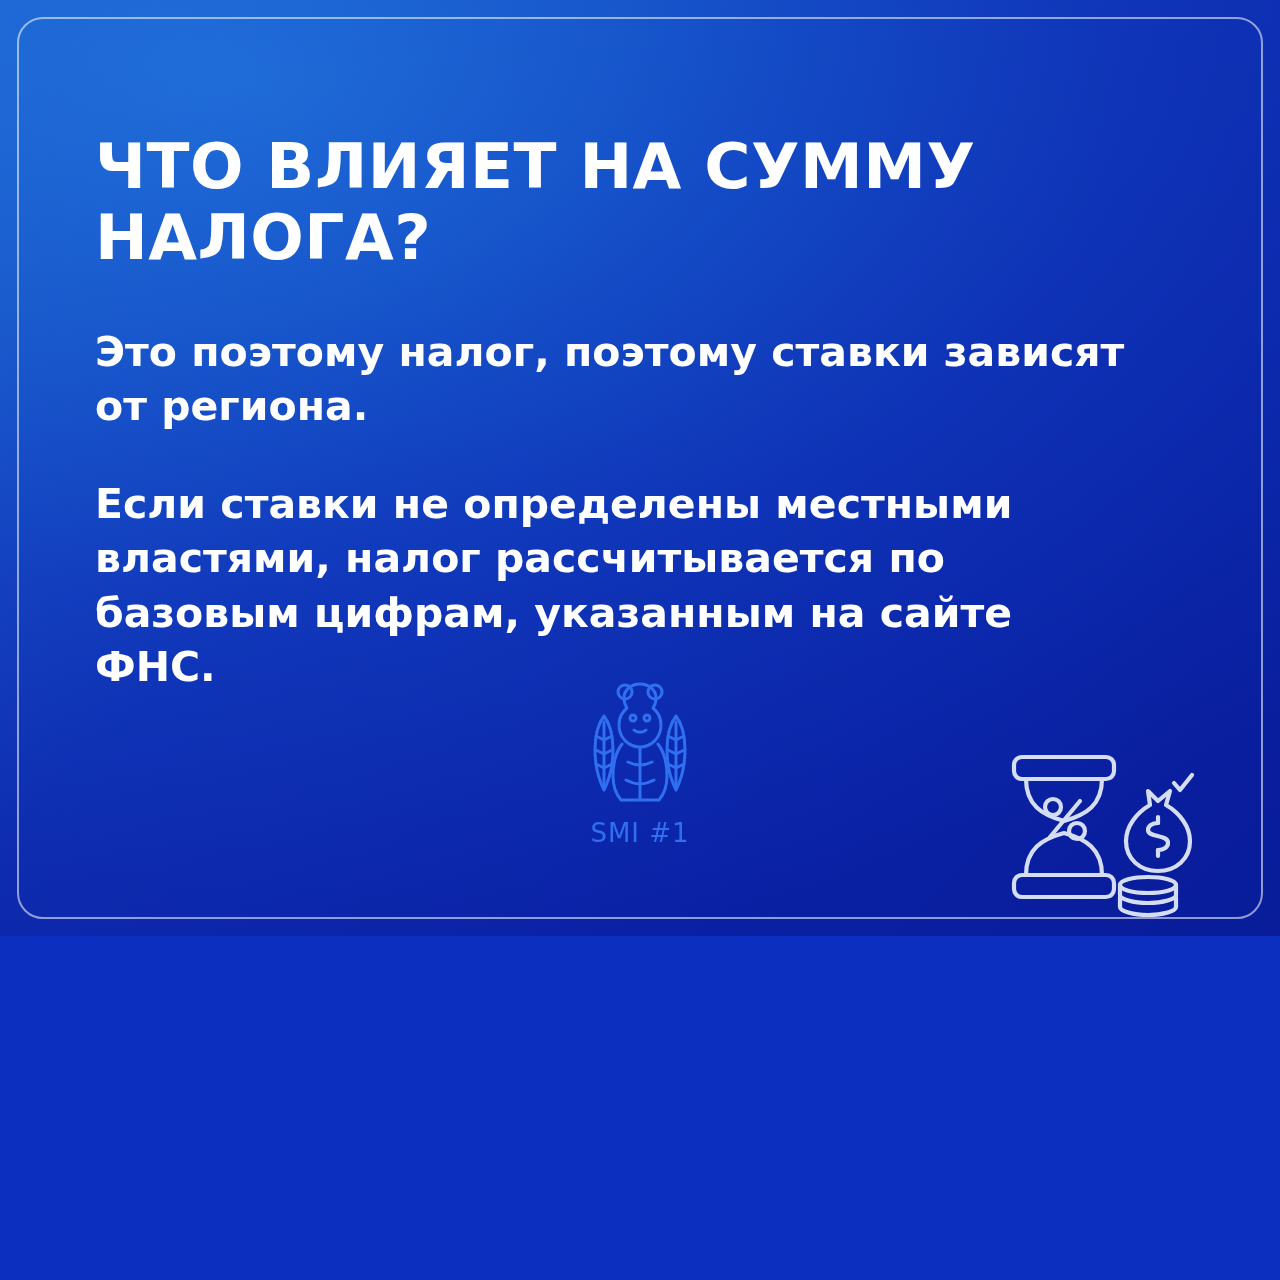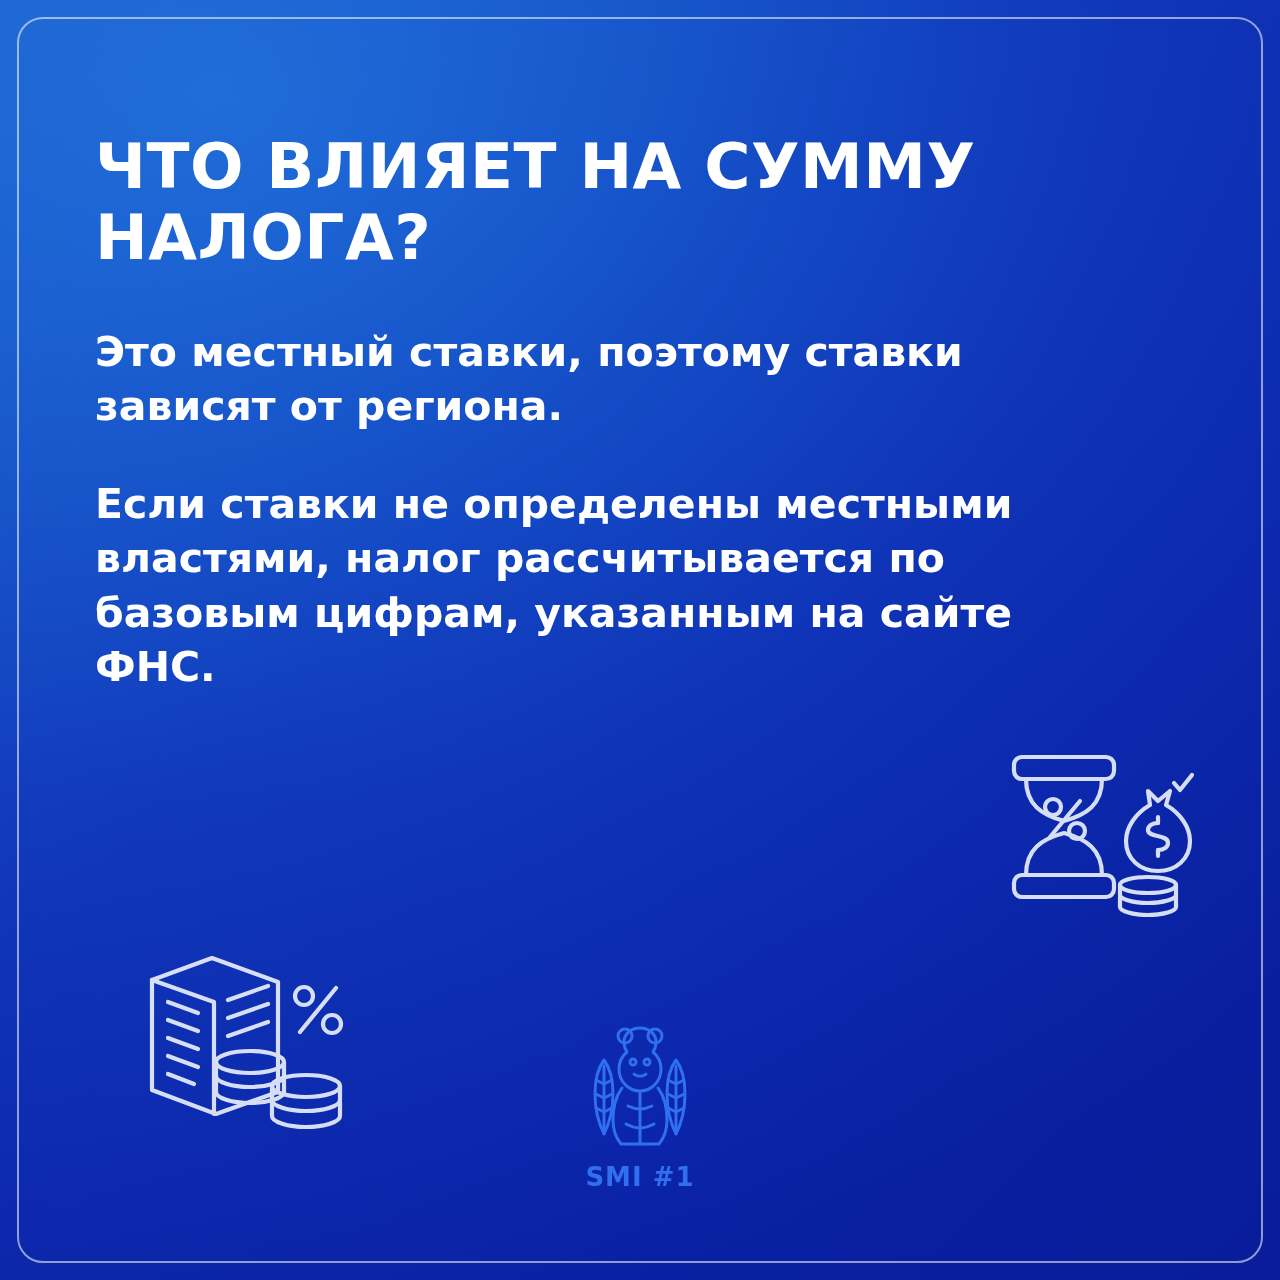--- a/index.html
+++ b/index.html
@@ -10,21 +10,21 @@
   body {
     width: 1280px;
     height: 1280px;
     overflow: hidden;
     font-family: "DejaVu Sans", "Liberation Sans", sans-serif;
   }
 
   #card {
     position: relative;
     width: 1280px;
-    height: 1280px;
+    height: 936px;
     background:
       radial-gradient(120% 95% at 18% 8%, #1b66d6 0%, #1450c8 28%, #0f35b9 58%, #0b23a8 100%);
     overflow: hidden;
   }
 
   
   #sheen {
     position: absolute;
     inset: 0;
     background: linear-gradient(135deg, rgba(44,130,226,0.38) 0%, rgba(30,85,205,0.10) 38%, rgba(5,20,150,0.16) 72%, rgba(3,14,120,0.30) 100%);
@@ -104,38 +104,38 @@
     text-align: center;
   }
   #logo-mark {
     display: block;
     margin: 0 auto;
   }
   #logo-text {
     display: block;
     margin-top: 8px;
     font-family: "DejaVu Sans", "Liberation Sans", sans-serif;
-    font-weight: 700;
+    font-weight: 400;
     font-size: 26px;
     letter-spacing: 1px;
     color: #2f6ff0;
   }
 </style>
 </head>
 <body>
 
 <div id="card">
   <div id="sheen"></div>
   <div id="border-frame"></div>
 
   <div id="content">
     <h1 id="headline">ЧТО ВЛИЯЕТ НА СУММУ НАЛОГА?</h1>
 
     <div id="body-block">
-      <p class="para">Это местный ставки, поэтому ставки зависят от региона.</p>
+      <p class="para">Это поэтому налог, поэтому ставки зависят от региона.</p>
       <p class="para">Если ставки не определены местными властями, налог рассчитывается по базовым цифрам, указанным на сайте ФНС.</p>
     </div>
   </div>
 
   <div class="icon" id="icon-hourglass">
     <svg viewBox="0 0 210 190" width="210" height="190" fill="none" stroke="#e7eefc" stroke-width="4.2" stroke-linecap="round" stroke-linejoin="round">
 
       <path d="M24 22 h84 a8 8 0 0 1 8 8 v6 a8 8 0 0 1 -8 8 h-84 a8 8 0 0 1 -8 -8 v-6 a8 8 0 0 1 8 -8 z"></path>
 
       <path d="M28 44 c0 26 16 36 38 42 c22 -6 38 -16 38 -42"></path>

